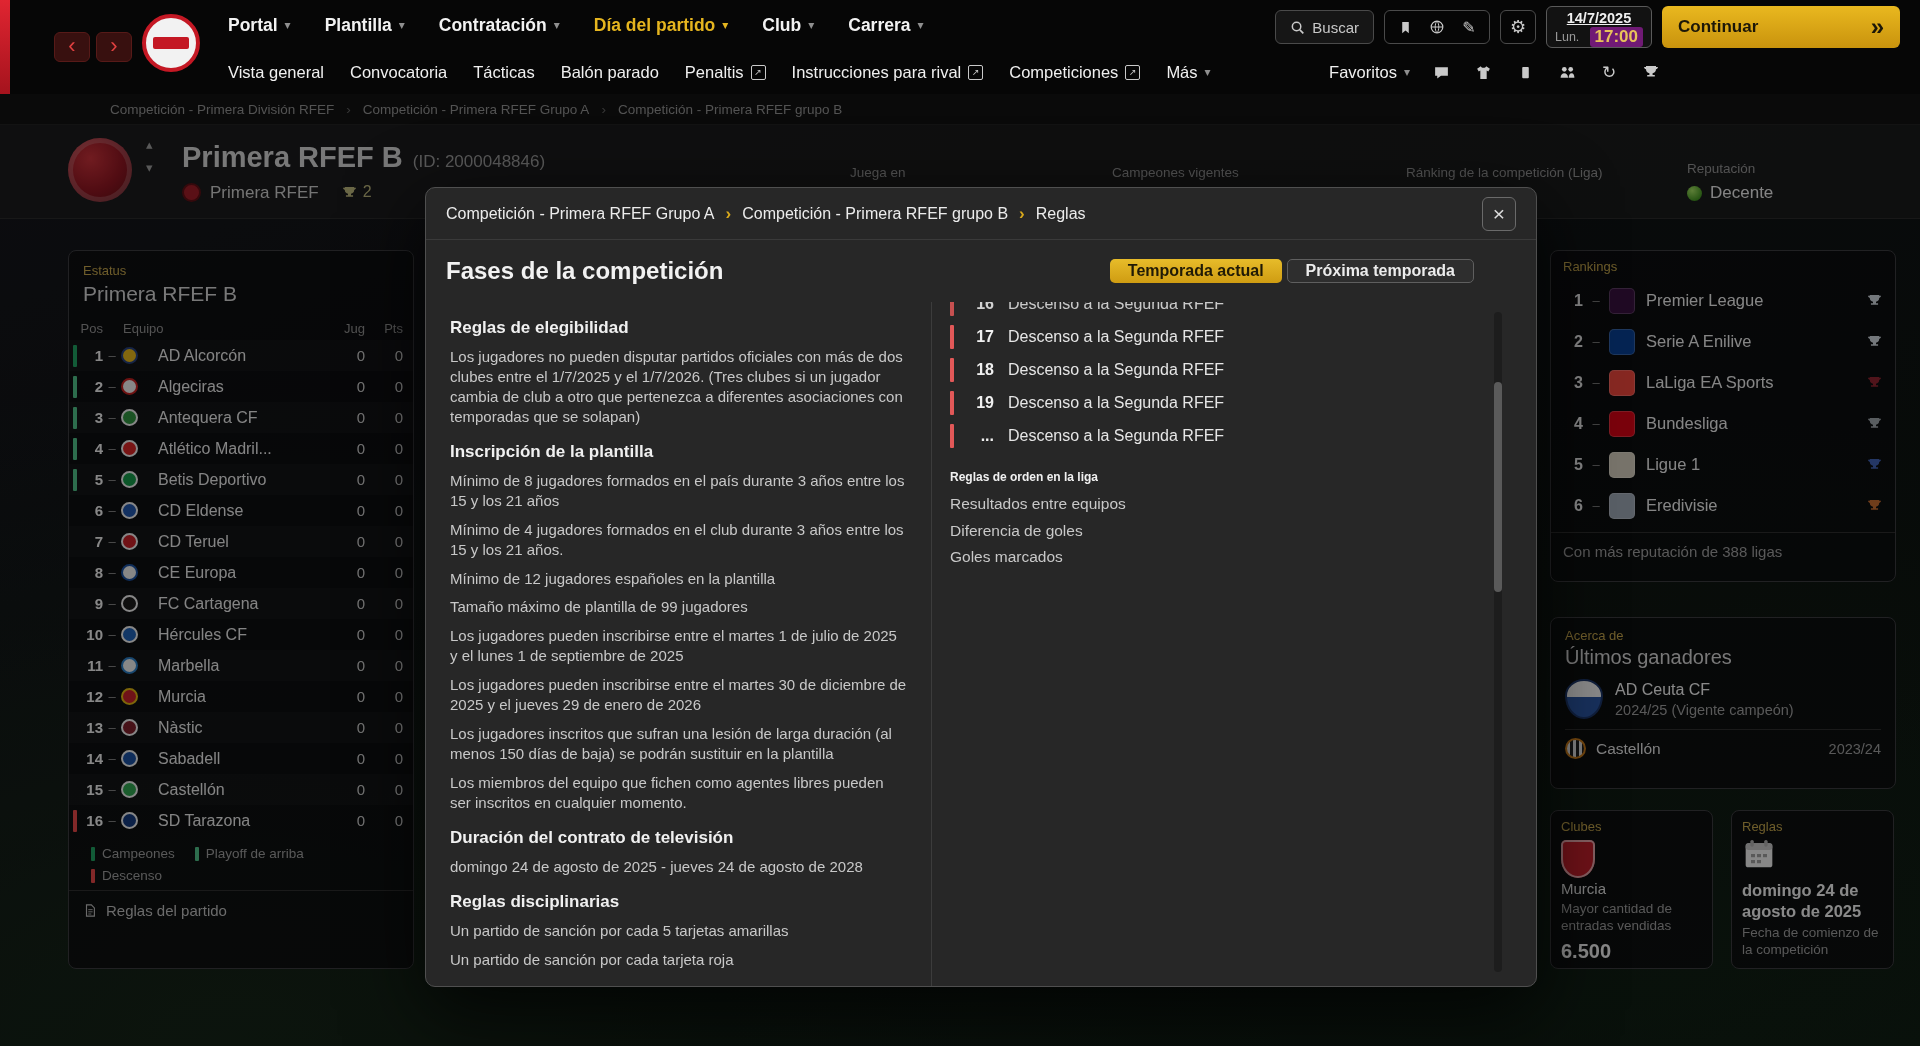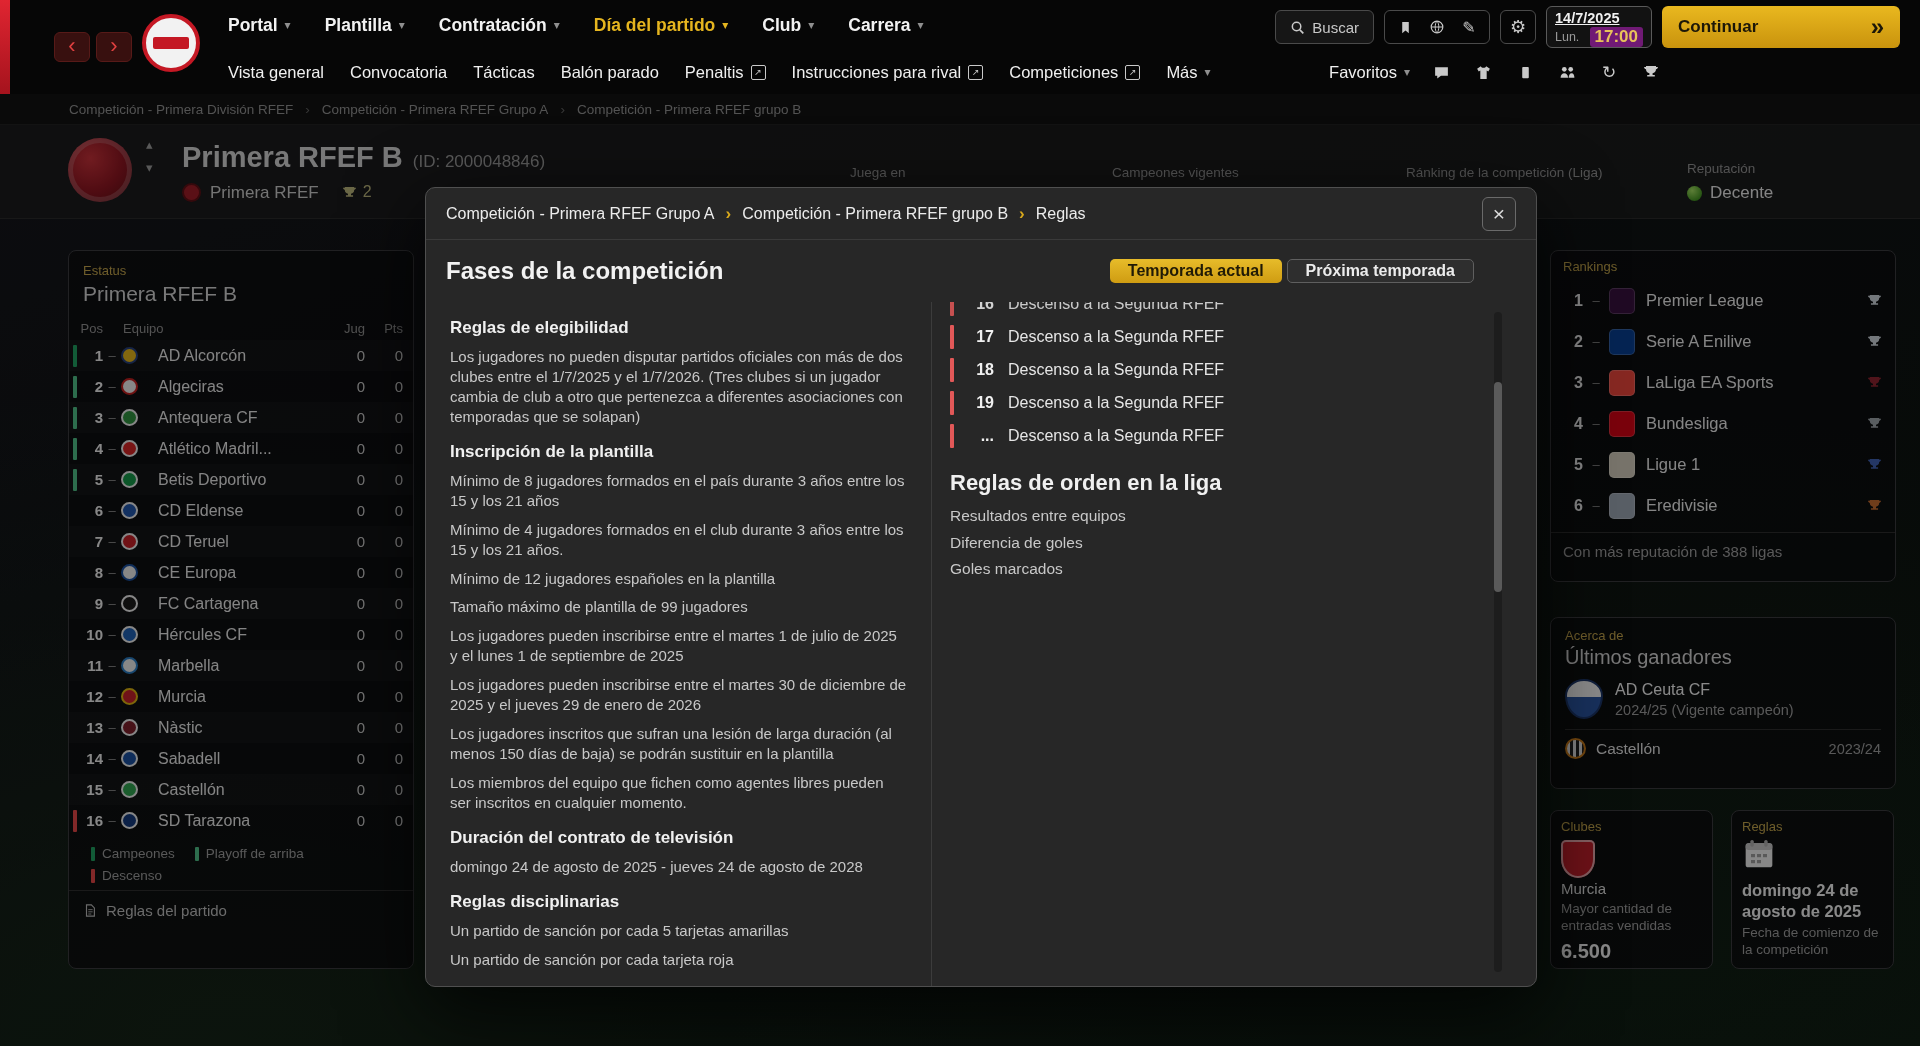--- a/index.html
+++ b/index.html
@@ -20,21 +20,21 @@
             color:#e04040; font-size:22px; line-height:26px; text-align:center; cursor:pointer; }
   .navbtn.back { left:54px; } .navbtn.fwd { left:96px; }
   .granada-crest { position:absolute; left:142px; top:14px; width:58px; height:58px; border-radius:50%;
     background:#f2f2f2; border:4px solid #c41824; }
   .granada-crest::after { content:""; position:absolute; left:7px; top:19px; width:36px; height:12px; background:#c41824; border-radius:2px; }
   .top-menus { position:absolute; left:228px; top:0; height:50px; display:flex; align-items:center; gap:34px; }
   .tmenu { display:flex; align-items:center; gap:7px; font-size:17.5px; font-weight:bold; color:#f2f2f2; cursor:pointer; white-space:nowrap; }
   .tmenu .chev { font-size:12px; color:#8f8f8f; }
   .tmenu.active { color:#e5b51f; } .tmenu.active .chev { color:#e5b51f; }
 
-  .top-right { position:absolute; right:20px; top:5px; height:44px; display:flex; align-items:center; gap:10px; }
+  .top-right { position:absolute; right:20px; top:5px; height:44px; display:flex; align-items:center; gap:10px;text-align:center; }
   .searchbox { height:34px; display:flex; align-items:center; gap:7px; padding:0 14px; background:#161616;
     border:1px solid #4a4a4a; border-radius:6px; color:#c9c9c9; font-size:15px; cursor:pointer; }
   .icon-group { height:34px; display:flex; align-items:center; gap:4px; padding:0 6px; border:1px solid #4a4a4a; border-radius:6px; }
   .sq-icon { width:28px; height:28px; display:flex; align-items:center; justify-content:center; color:#c9c9c9; font-size:16px; cursor:pointer; }
   .gear-box { width:36px; height:34px; display:flex; align-items:center; justify-content:center; border:1px solid #4a4a4a; border-radius:6px;
     color:#c9c9c9; font-size:18px; cursor:pointer; }
   .datebox { width:106px; height:42px; border:1px solid #5a5a5a; border-radius:6px; background:#121212; padding:3px 8px; }
   .datebox .d1 { font-size:14.5px; font-weight:bold; color:#f0f0f0;text-decoration:underline; }
   .datebox .d2 { display:flex; justify-content:space-between; align-items:center; margin-top:1px; }
   .datebox .day { font-size:12.5px; color:#9a9a9a; }
@@ -48,21 +48,21 @@
   .snitem { display:flex; align-items:center; gap:7px; font-size:16.5px; color:#f0f0f0; cursor:pointer; white-space:nowrap; }
   .ext-ic { width:15px; height:15px; border:1.5px solid #c9c9c9; border-radius:2px; font-size:9px; line-height:12px; text-align:center; color:#c9c9c9; }
   .subnav-right { position:absolute; right:258px; top:50px; height:44px; display:flex; align-items:center; gap:20px; }
   .fav { display:flex; align-items:center; gap:7px; font-size:16.5px; color:#f0f0f0; cursor:pointer; }
   .fav .chev { font-size:12px; color:#8f8f8f; }
   .mini-ic { width:22px; height:22px; display:flex; align-items:center; justify-content:center; color:#c9c9c9; cursor:pointer; font-size:17px; }
   .mini-ic svg { fill:#c9c9c9; }
 
   
   .crumbbar { position:absolute; left:0; top:94px; width:1920px; height:31px; background:#121212; border-bottom:1px solid #222;
-    display:flex; align-items:center; padding-left:69px; gap:12px; font-size:13.5px; color:#8f8f8f; z-index:10; }
+    display:flex; align-items:center; padding-left:110px; gap:12px; font-size:13.5px; color:#8f8f8f; z-index:10; }
   .crumb { cursor:pointer; } .crumb-sep { color:#5f5f5f; }
 
   
   .comp-header { position:absolute; left:0; top:125px; width:1920px; height:94px; background:rgba(27,27,29,.88);
     border-bottom:1px solid #2a2a2a; z-index:5; }
   .big-crest { position:absolute; left:68px; top:13px; width:64px; height:64px; border-radius:50%;
     background:radial-gradient(circle at 35% 32%, #c23038 0%, #8a1520 55%, #560d14 100%);
     box-shadow:inset 0 0 0 5px rgba(240,240,240,.18); }
   .crest-chevs { position:absolute; left:146px; top:12px; display:flex; flex-direction:column; gap:8px; color:#9a9a9a; font-size:13px; }
   .crest-chevs span { cursor:pointer; }
@@ -163,21 +163,21 @@
   .msec h3 { font-size:17px; font-weight:bold; color:#f0f0f0; margin:15px 0 9px; }
   .msec:first-child h3 { margin-top:2px; }
   .mp { font-size:15px; line-height:1.33; color:#c8c8c8; margin:0 0 9px; }
   .mright { flex:1; border-left:1px solid #3c3c3c; padding:0 70px 0 18px; }
   .clip-row { height:18px; overflow:hidden; }
   .clip-row .rel-row { margin-top:-15px; opacity:.85; }
   .rel-row { display:flex; align-items:center; height:33px; }
   .rel-bar { width:4px; height:24px; background:#e25858; margin-right:14px; border-radius:1px; flex:none; }
   .rel-pos { width:26px; text-align:right; font-size:16px; font-weight:bold; color:#f0f0f0; margin-right:14px; }
   .rel-text { font-size:16px; color:#e6e6e6; }
-  .order-h { font-size:22px; font-weight:bold; color:#f0f0f0; margin:18px 0 10px; }
+  .order-h { font-size:12px; font-weight:bold; color:#f0f0f0; margin:18px 0 10px; }
   .order-list .mp { margin-bottom:6px; font-size:15.5px; }
   .mscroll { position:absolute; right:34px; top:10px; bottom:14px; width:8px; background:#1d1d1d; border-radius:4px; }
   .mthumb { position:absolute; left:0; top:70px; width:8px; height:210px; background:#5a5a5a; border-radius:4px; cursor:pointer; }
 </style>
 </head>
 <body>
 
 <div class="page">
 
   <header class="topbar">

